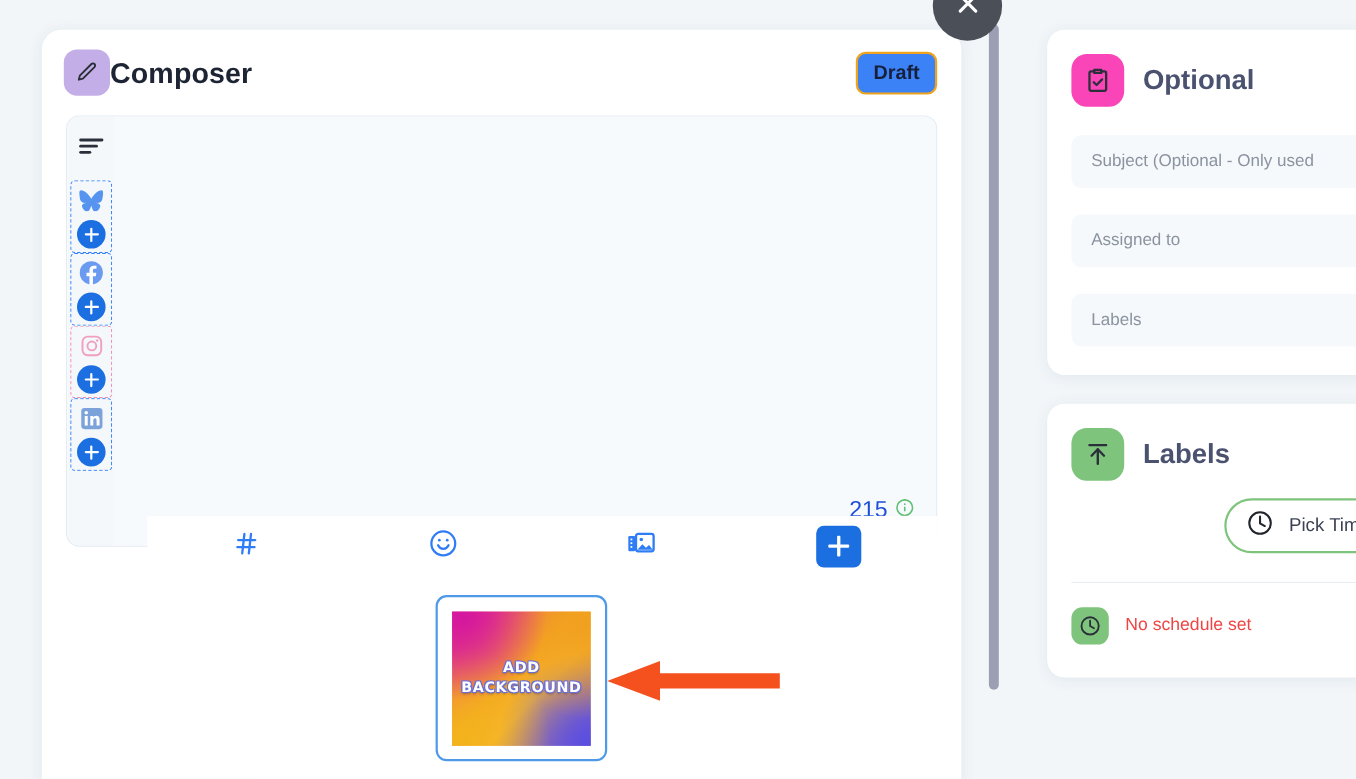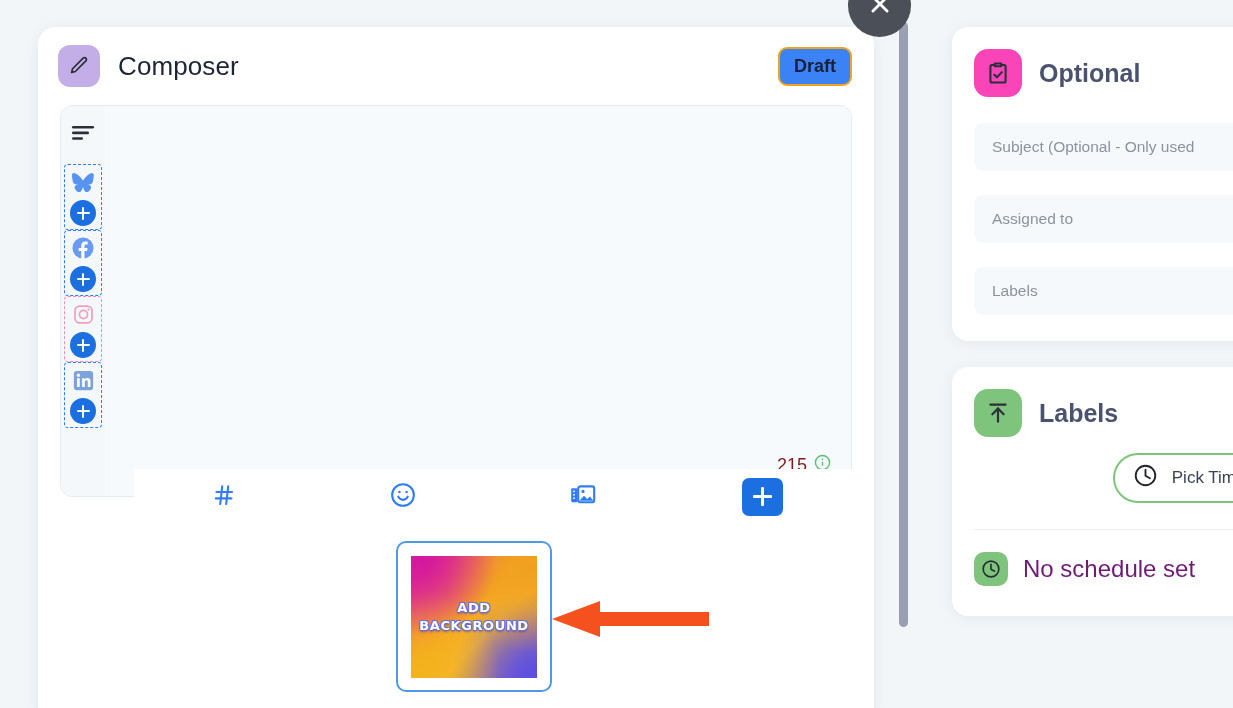--- a/index.html
+++ b/index.html
@@ -24,22 +24,22 @@
     display: flex; align-items: center;
     height: 78px; padding: 0 22px 0 20px;
   }
   .pencil-chip {
     width: 42px; height: 42px; border-radius: 12px;
     background: #c4aee8;
     display: flex; align-items: center; justify-content: center;
     flex: none;
   }
   .composer-title {
-    font-size: 26px; font-weight: normal; color: #1d2433;
-    margin-left: 18px; letter-spacing: .1px;
+    font-size: 26px; font-weight: bold; color: #1d2433;
+    letter-spacing: .1px;
   }
   .draft-badge {
     margin-left: auto;
     border: 2px solid #f0a41e;
     border-radius: 9px;
     padding: 7px 14px;
     font-size: 18px; font-weight: bold; color: #17203a;
     background: #3b82f6;
   }
 
@@ -97,21 +97,21 @@
     font-size: 15.5px; color: #2a3040; line-height: 1.5;
     white-space: pre-wrap;
   }
   .caret {
     display:inline-block; width: 1.5px; height: 18px;
     background: #222; vertical-align: -3px; margin-left: 1px;
   }
   .counter {
     position: absolute; right: 20px; bottom: 20px;
     display: flex; align-items: center; gap: 7px;
-    font-size: 18px; color: #7f1d1d; font-weight: 500;
+    font-size: 21px; color: #1d4ed8; font-weight: 500;
   }
 
   
   .toolbar {
     position: absolute; left: 96px; right: 22px;
     top: 497px; height: 0;
   }
   .toolbar-row {
     position: absolute; left: 0; right: 0; top: -55px;
     height: 55px;
@@ -222,21 +222,21 @@
     font-size: 17px; color: #3b4253;
     white-space: nowrap;
   }
   .divider { height: 1px; background: #e9eef3; margin: 26px 0 22px 0; }
   .sched-row { display: flex; align-items: center; gap: 15px; }
   .sched-chip {
     width: 34px; height: 34px; border-radius: 10px; flex: none;
     background: #7ec47c;
     display: flex; align-items: center; justify-content: center;
   }
-  .sched-text { font-size: 24px; color: #701a75; }
+  .sched-text { font-size: 16px; color: #ef4444; }
 </style>
 </head>
 <body>
 
 <div id="root">
 
   <div class="composer-card">
 
     <div class="composer-header">
       <div class="pencil-chip">

